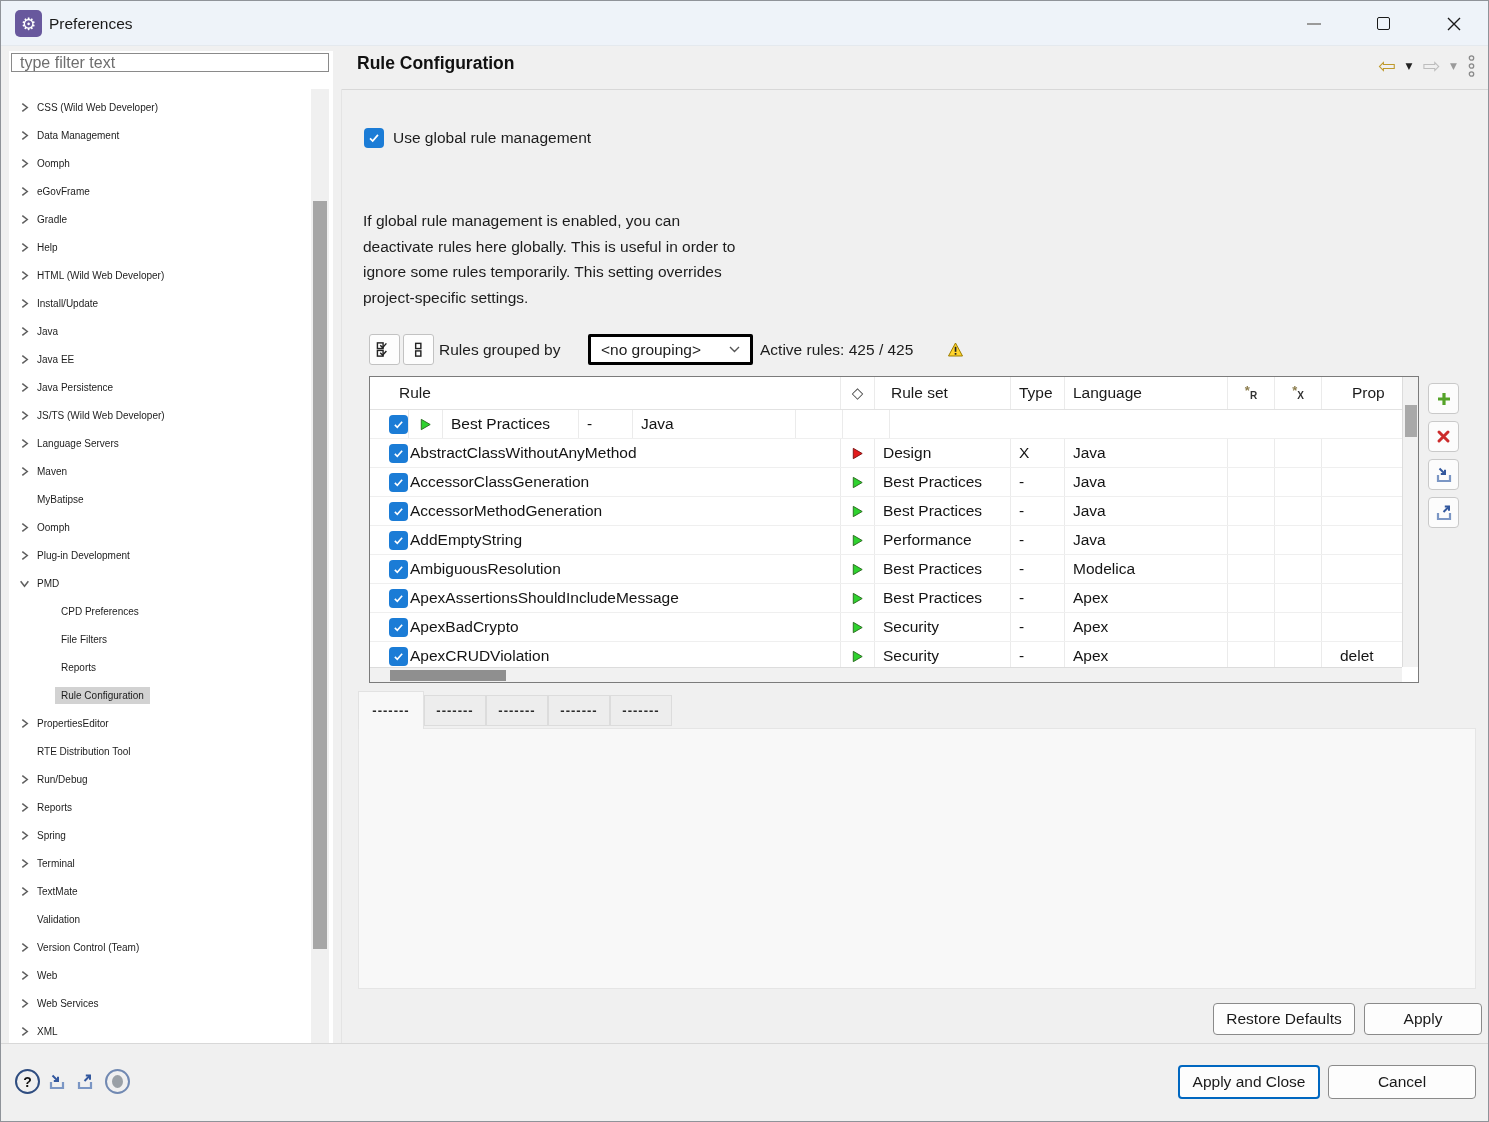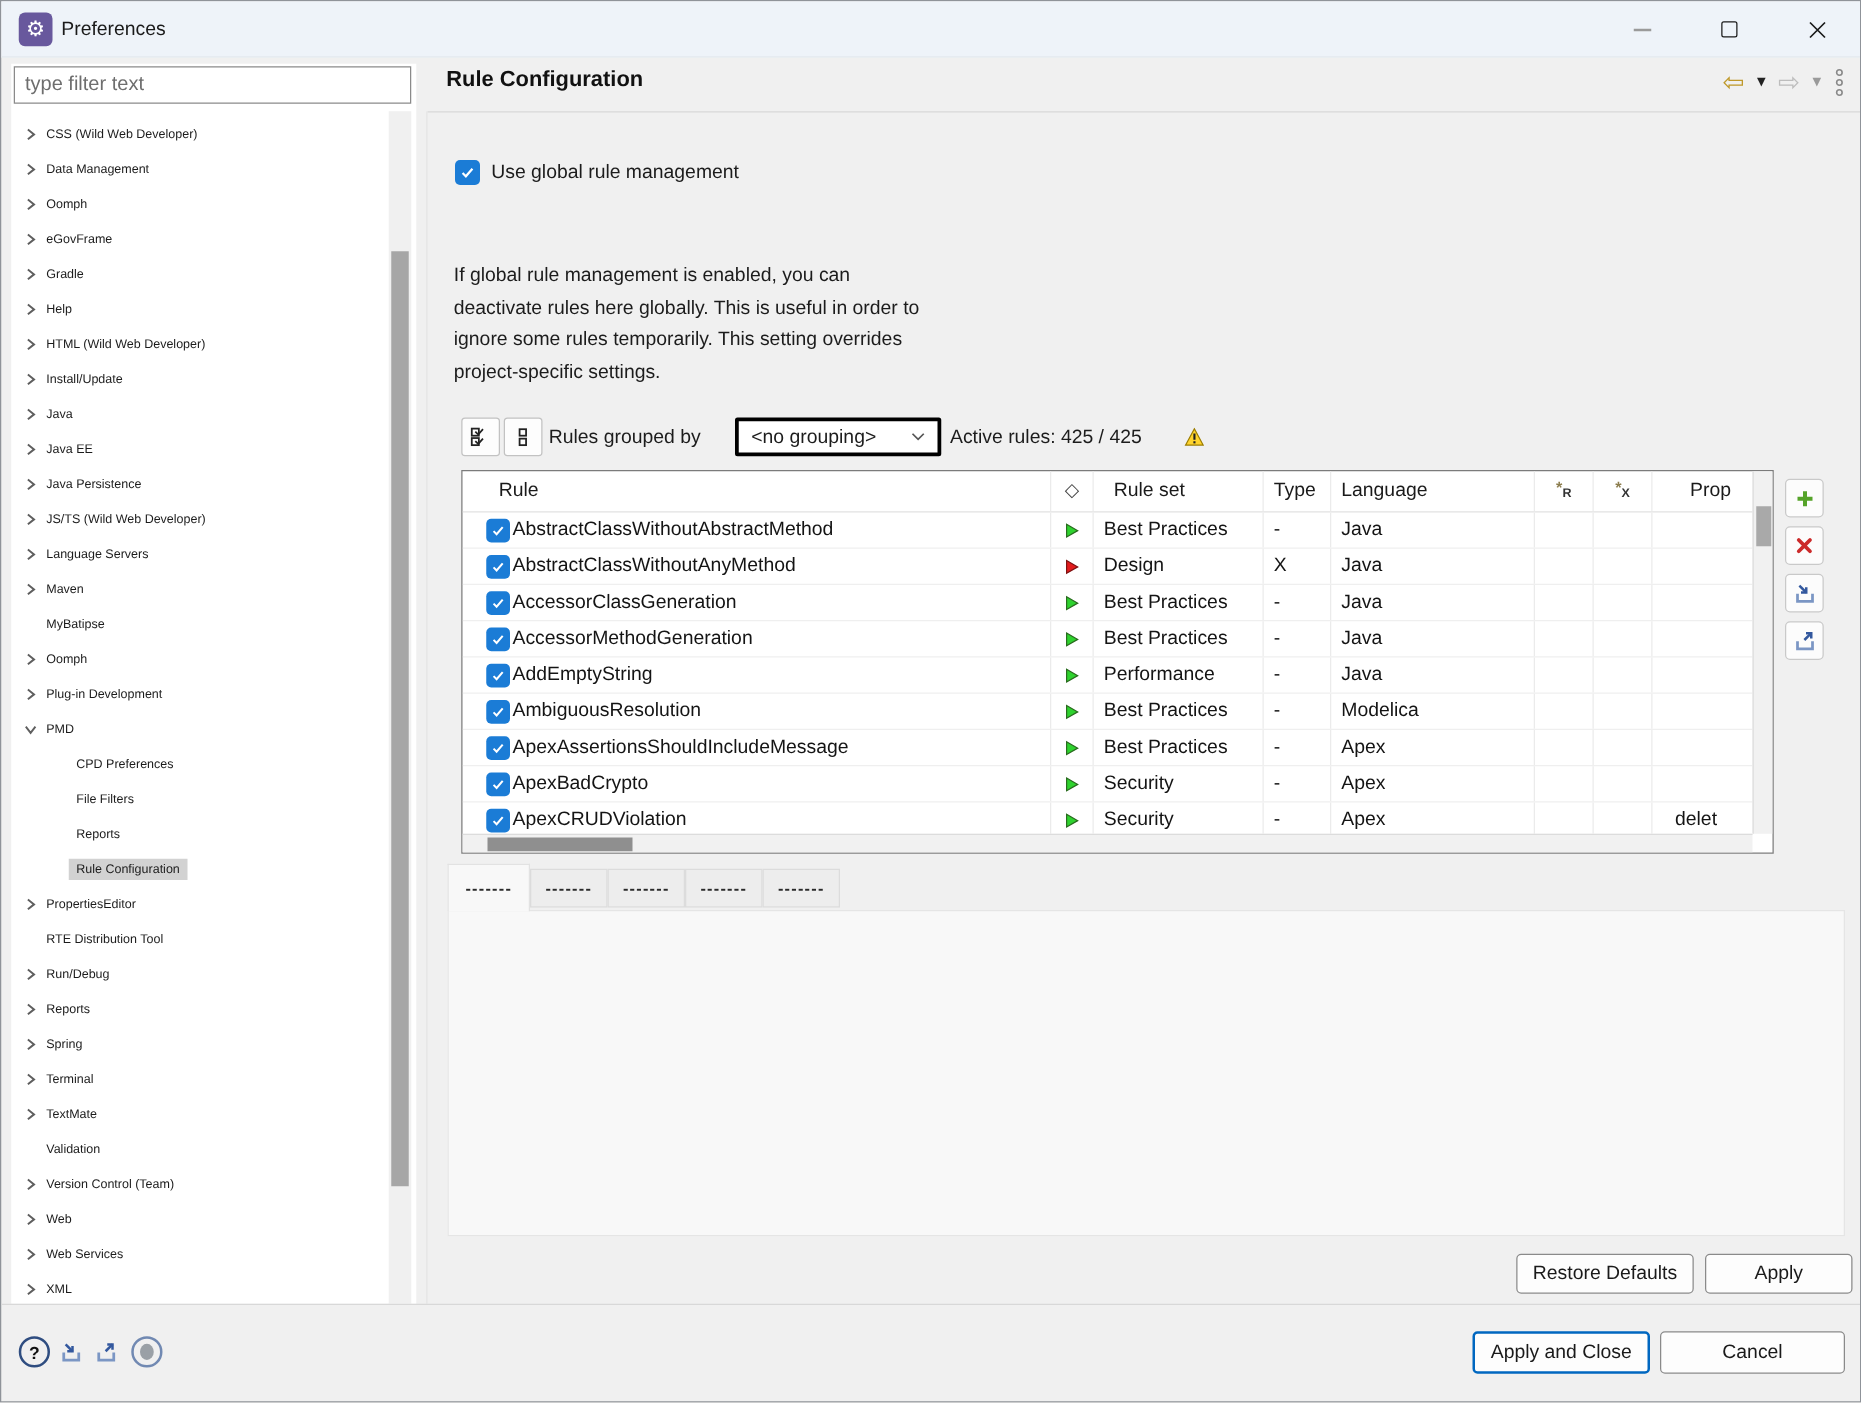--- a/index.html
+++ b/index.html
@@ -13,21 +13,21 @@
   .titlebar { position:absolute; left:0; top:0; width:100%; height:45px; background:#eef3f9; border-bottom:1px solid #e4e9ee; }
   .app-icon { position:absolute; left:14px; top:9px; width:27px; height:27px; background:#68589d; border-radius:5px;
               display:flex; align-items:center; justify-content:center; color:#fff; font-size:17px; font-family:"DejaVu Sans",sans-serif; }
   .win-title { position:absolute; left:48px; top:0; line-height:45px; font-size:15.5px; color:#1a1a1a; }
   .wbtn { position:absolute; top:4px; width:45px; height:37px; display:flex; align-items:center; justify-content:center; }
   .wbtn.min { left:1290px; } .wbtn.max { left:1360px; } .wbtn.close { left:1430px; }
   .min-bar { width:14px; height:2px; background:#9a9a9a; }
   .max-box { width:13px; height:13px; border:1.5px solid #1a1a1a; border-radius:2px; }
   
   .sidebar { position:absolute; left:8px; top:50px; width:324px; height:992px; background:#ffffff; }
-  .filter { position:absolute; left:2px; top:2px; width:318px; height:30px; border:1px solid #8a8a8a; background:#fff;
+  .filter { position:absolute; left:2px; top:2px; width:318px; height:19px; border:1px solid #8a8a8a; background:#fff;
             font-size:16px; padding:0 8px; color:#222; font-family:"Liberation Sans",sans-serif; outline:none; }
   .filter::placeholder { color:#6e6e6e; opacity:1; }
   .tree { position:absolute; left:0; top:38px; width:300px; bottom:0; padding-top:4px; overflow:hidden; }
   .titem { height:28px; display:flex; align-items:center; font-size:10px; color:#1c1c1c; cursor:default; }
   .titem .chev { width:22px; padding-left:10px; display:flex; align-items:center; flex:none; }
   .titem.lv1 .chev { padding-left:34px; width:46px; }
   .titem .ch-r, .titem .ch-d { display:none; }
   .titem.collapsed .ch-r { display:block; }
   .titem.expanded .ch-d { display:block; }
   .tlabel { padding:3px 6px; white-space:nowrap; }
@@ -515,21 +515,20 @@
       </div>
     <div class="tbody" id="tbody">
         <div class="trow">
     <div class="c col-check">
       <span class="cb">
         <svg width="13" height="13" viewBox="0 0 16 16">
                 <polyline points="3.5,8.5 6.5,11.5 12.5,4.5" fill="none" stroke="#fff" stroke-width="2"></polyline>
               </svg>
       </span>
     </div>
-    <div class="c col-rule">AbstractClassWithoutAbstractMethod</div>
     <div class="c col-marker">
       <svg class="flag green" width="15" height="15" viewBox="0 0 16 16">
               <path d="M3.5 2.5 L13 8 L3.5 13.5 Z"></path>
             </svg>
     </div>
     <div class="c col-ruleset">Best Practices</div>
     <div class="c col-type">-</div>
     <div class="c col-language">Java</div>
     <div class="c col-regex"></div>
     <div class="c col-xpath"></div>

